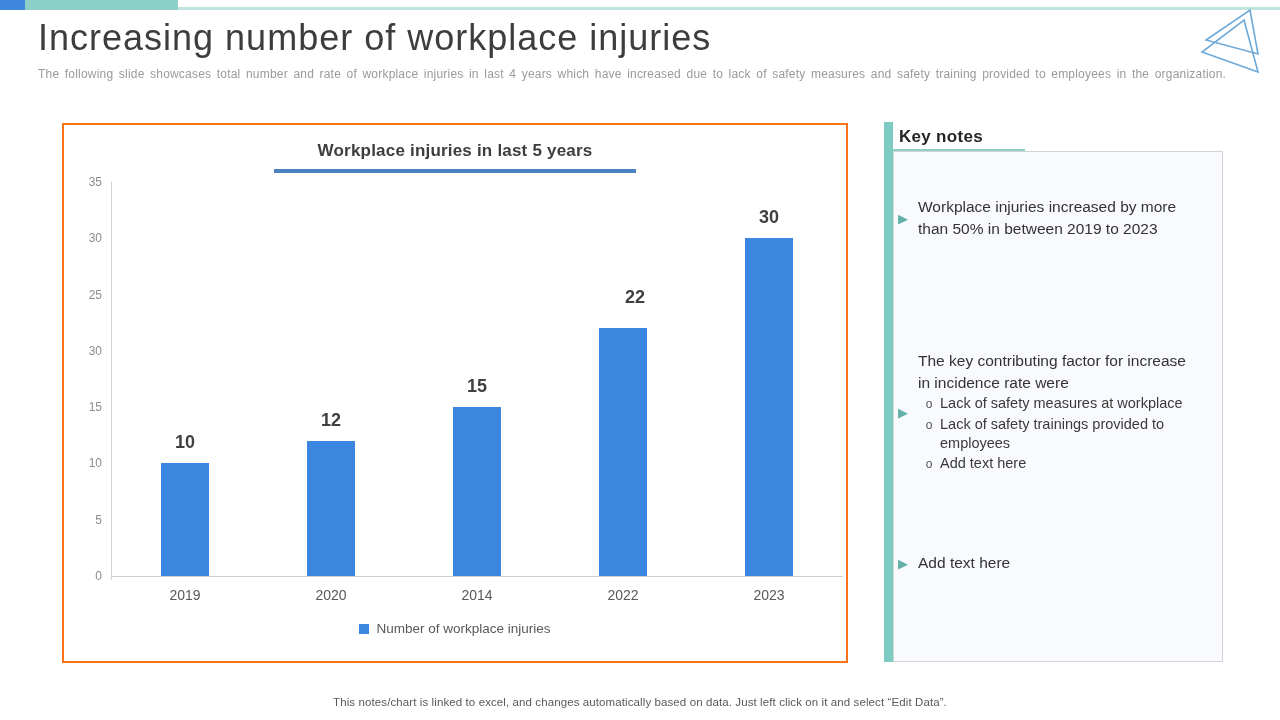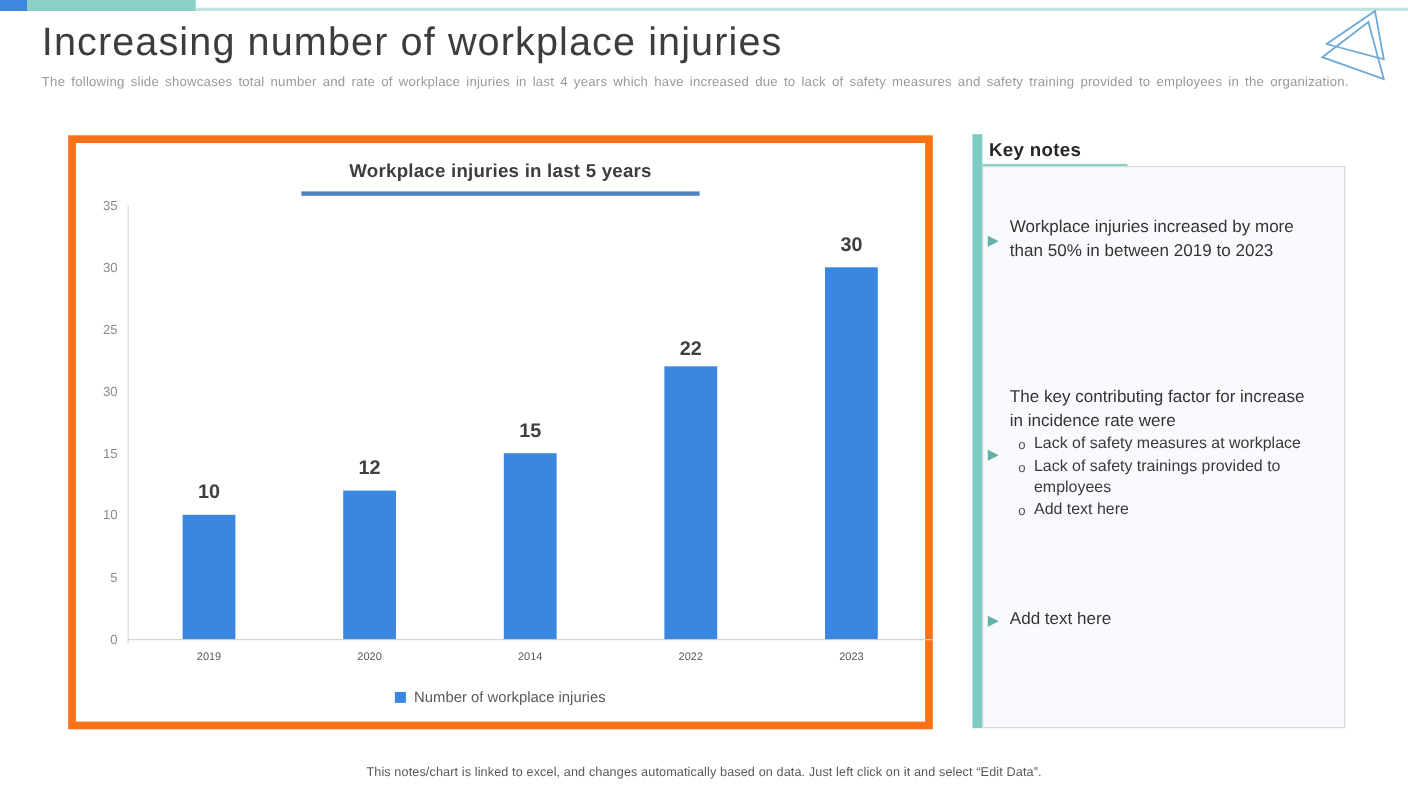--- a/index.html
+++ b/index.html
@@ -18,21 +18,21 @@
     position:absolute;left:38px;top:17px;font-size:36px;letter-spacing:1px;
     color:#3d3d3d;white-space:nowrap;
   }
   .slide-subtitle{
     position:absolute;left:38px;top:67px;width:1200px;font-size:12px;
     color:#9a9a9a;word-spacing:2px;letter-spacing:.2px;
   }
   
   .chart-card{
     position:absolute;left:62px;top:123px;width:786px;height:540px;
-    background:#ffffff;border:7px solid #f97316;box-sizing:border-box;
+    background:#ffffff;border:2px solid #f97316;box-sizing:border-box;
   }
   .chart-title{
     position:absolute;left:0;right:0;top:16px;text-align:center;
     font-size:17px;font-weight:bold;color:#3d3d3d;letter-spacing:.2px;
   }
   .title-underline{
     position:absolute;top:44px;left:50%;transform:translateX(-50%);
     width:362px;height:4px;background:#4d82c0;
   }
   .y-axis-labels{position:absolute;left:6px;top:57px;width:32px;height:394px;}
@@ -40,21 +40,21 @@
   .y-axis-line{position:absolute;left:47px;top:57px;width:1px;height:398px;background:#d4d4d4;}
   .x-axis-line{position:absolute;left:47px;top:451px;width:732px;height:1px;background:#cfcfcf;}
   .bars-row{position:absolute;left:48px;top:57px;width:730px;height:394px;display:flex;}
   .bar-slot{flex:1;position:relative;}
   .bar{position:absolute;bottom:0;left:50%;transform:translateX(-50%);width:48px;}
   .bar-label{
     position:absolute;left:50%;transform:translateX(-50%);
     font-weight:bold;font-size:18px;color:#404040;
   }
   .category-row{position:absolute;left:48px;top:462px;width:730px;display:flex;}
-  .cat-label{flex:1;text-align:center;font-size:10px;color:#595959;}
+  .cat-label{flex:1;text-align:center;font-size:14px;color:#595959;}
   .legend{
     position:absolute;left:0;right:0;top:496px;display:flex;
     justify-content:center;align-items:center;gap:7px;
   }
   .legend-swatch{width:10px;height:10px;}
   .legend-label{font-size:13.5px;color:#595959;}
   
   .keynotes-bar{position:absolute;left:884px;top:122px;width:9px;height:540px;background:#7ecbc4;}
   .keynotes-heading{
     position:absolute;left:899px;top:127px;font-size:17px;font-weight:bold;
@@ -118,21 +118,21 @@
       </div>
       <div class="bar-slot">
         <div class="bar-label" style="bottom: 145.086px;">12</div>
         <div class="bar" style="height: 135.086px; background: rgb(59, 134, 222);"></div>
       </div>
       <div class="bar-slot">
         <div class="bar-label" style="bottom: 178.857px;">15</div>
         <div class="bar" style="height: 168.857px; background: rgb(59, 134, 222);"></div>
       </div>
       <div class="bar-slot">
-        <div class="bar-label" style="bottom: 253px;">22</div>
+        <div class="bar-label" style="bottom: 268px; margin-left: 12px;">22</div>
         <div class="bar" style="height: 247.657px; background: rgb(59, 134, 222);"></div>
       </div>
       <div class="bar-slot">
         <div class="bar-label" style="bottom: 347.714px;">30</div>
         <div class="bar" style="height: 337.714px; background: rgb(59, 134, 222);"></div>
       </div>
     </div>
   <div class="category-row" id="category-row">
       <div class="cat-label">2019</div>
       <div class="cat-label">2020</div>

